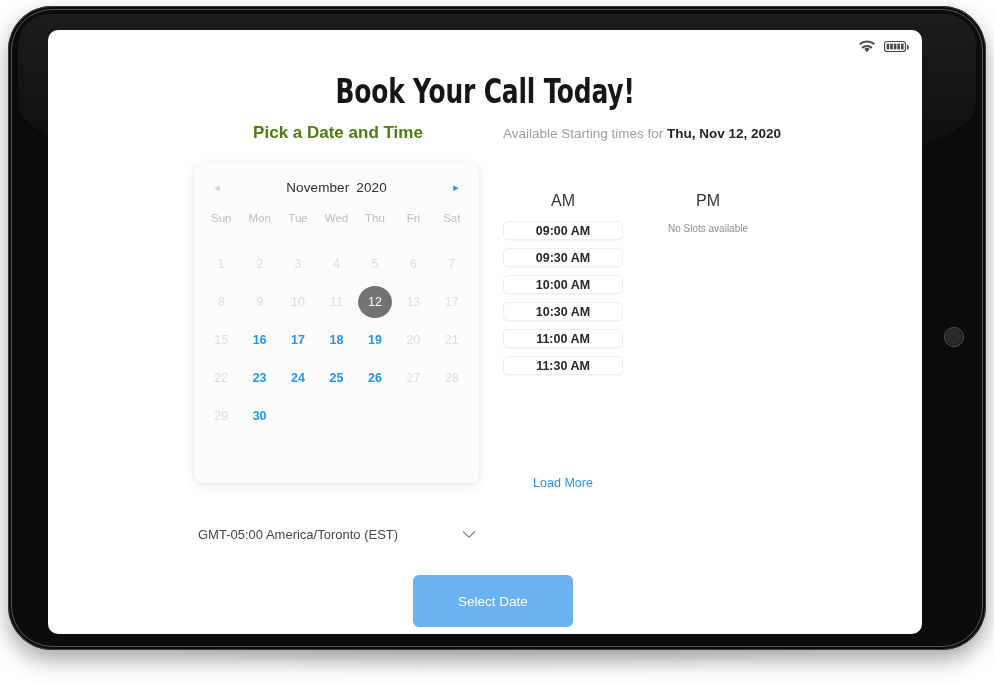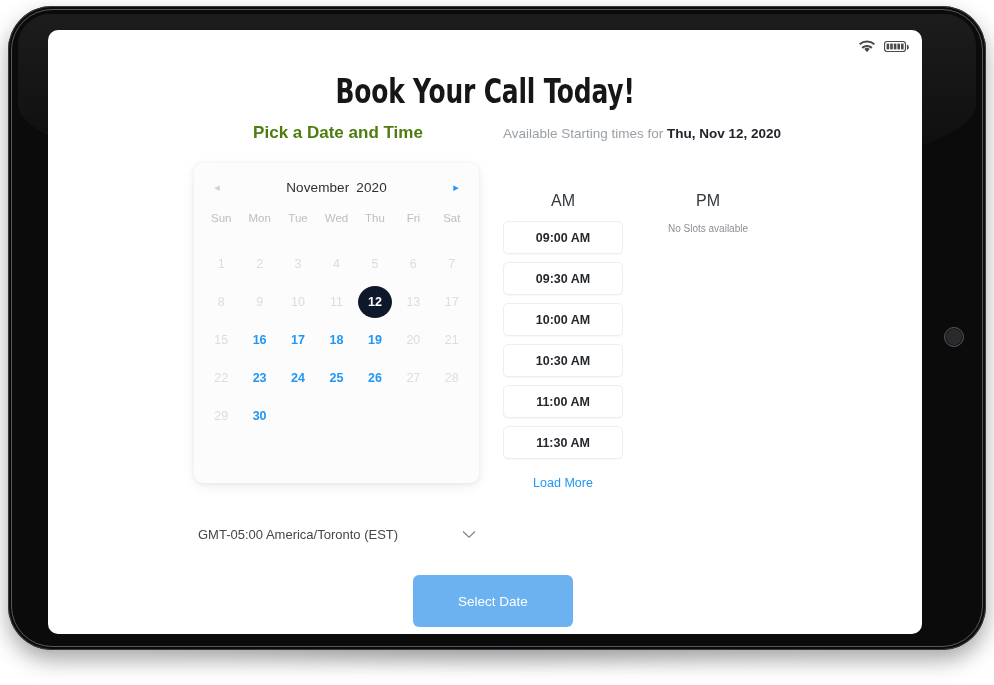--- a/index.html
+++ b/index.html
@@ -180,23 +180,23 @@
     display: flex;
     align-items: center;
     justify-content: center;
     width: 34px;
     height: 32px;
     border-radius: 50%;
   }
   .day-disabled .day-num { color: #dcdce1; }
   .day-available .day-num { color: #2196f3; font-weight: bold; }
   .day-selected .day-num {
-    background: #0f172a;
+    background: #737373;
     color: #ffffff;
-    font-weight: bold;
+    font-weight: normal;
   }
 
   
   #timezone-select {
     position: absolute;
     left: 150px;
     top: 487px;
     width: 280px;
     height: 34px;
     display: flex;
@@ -234,21 +234,21 @@
   #pm-col-heading { left: 600px; }
 
   #am-slots {
     position: absolute;
     left: 455px;
     top: 191px;
     width: 120px;
   }
   .time-slot {
     width: 120px;
-    height: 33px;
+    height: 19px;
     box-sizing: border-box;
     margin-bottom: 8px;
     border: 1px solid #eceef2;
     border-radius: 5px;
     background: #ffffff;
     display: flex;
     align-items: center;
     justify-content: center;
     font-size: 12.5px;
     font-weight: bold;

